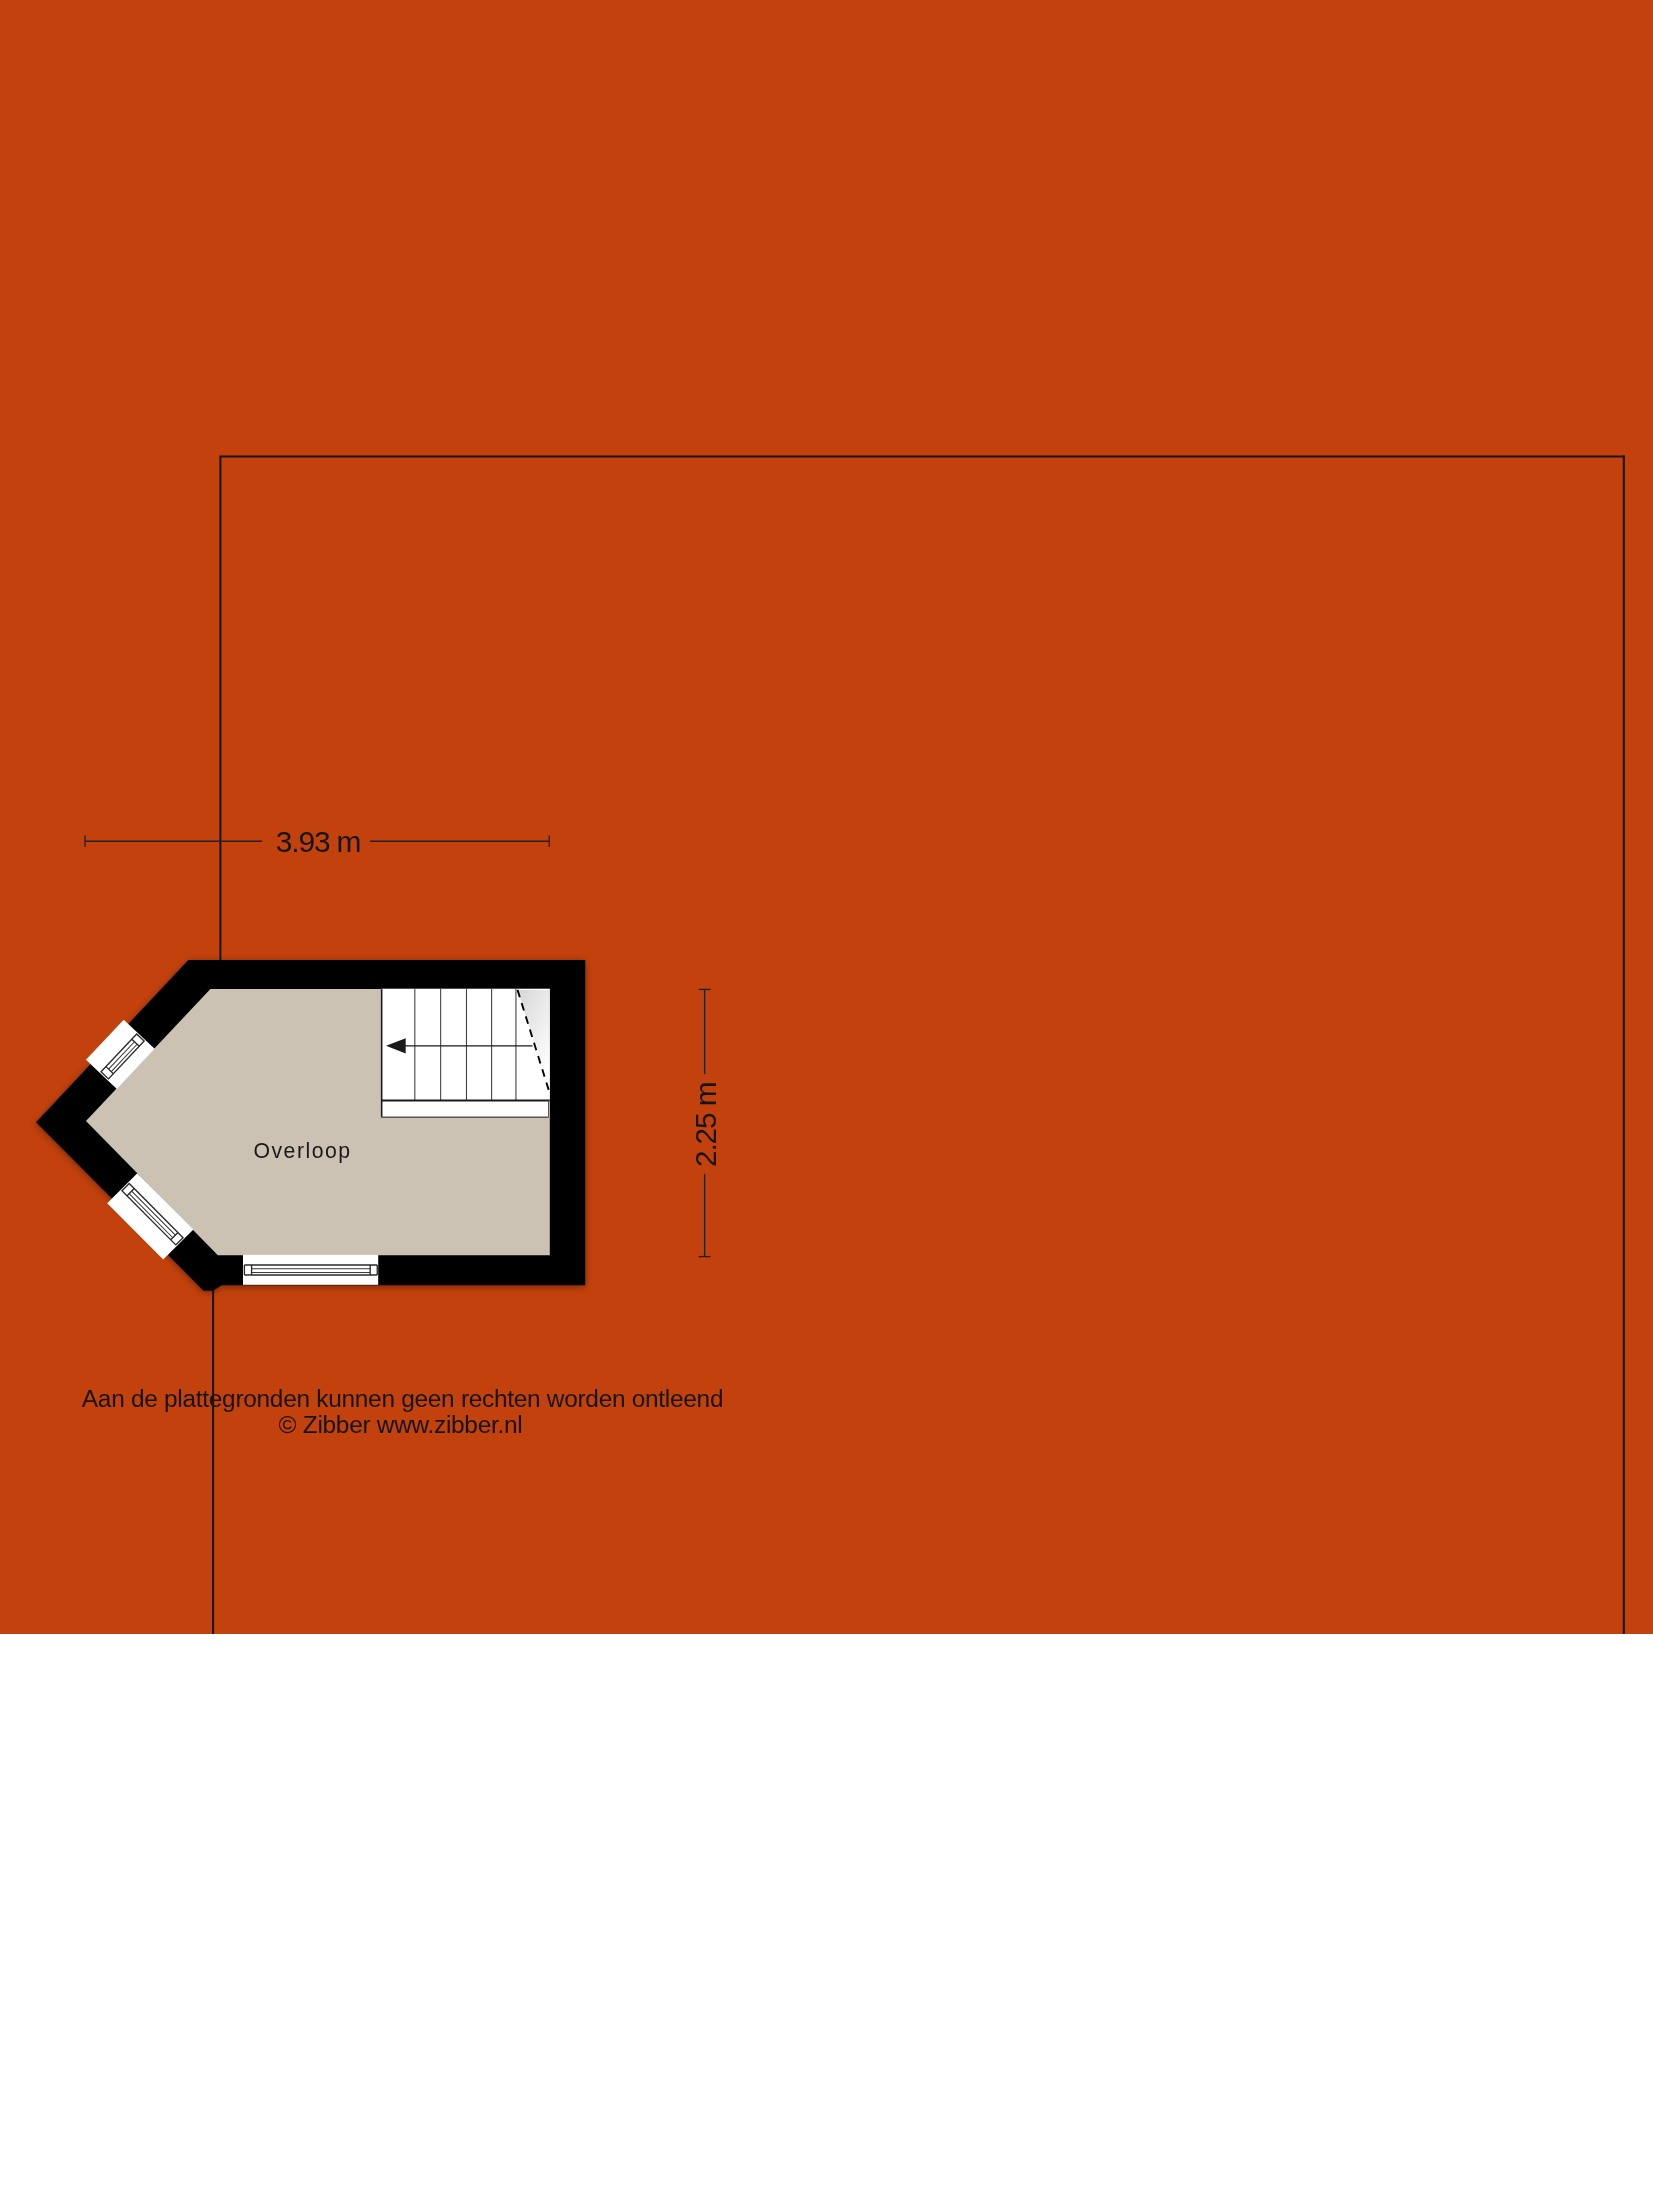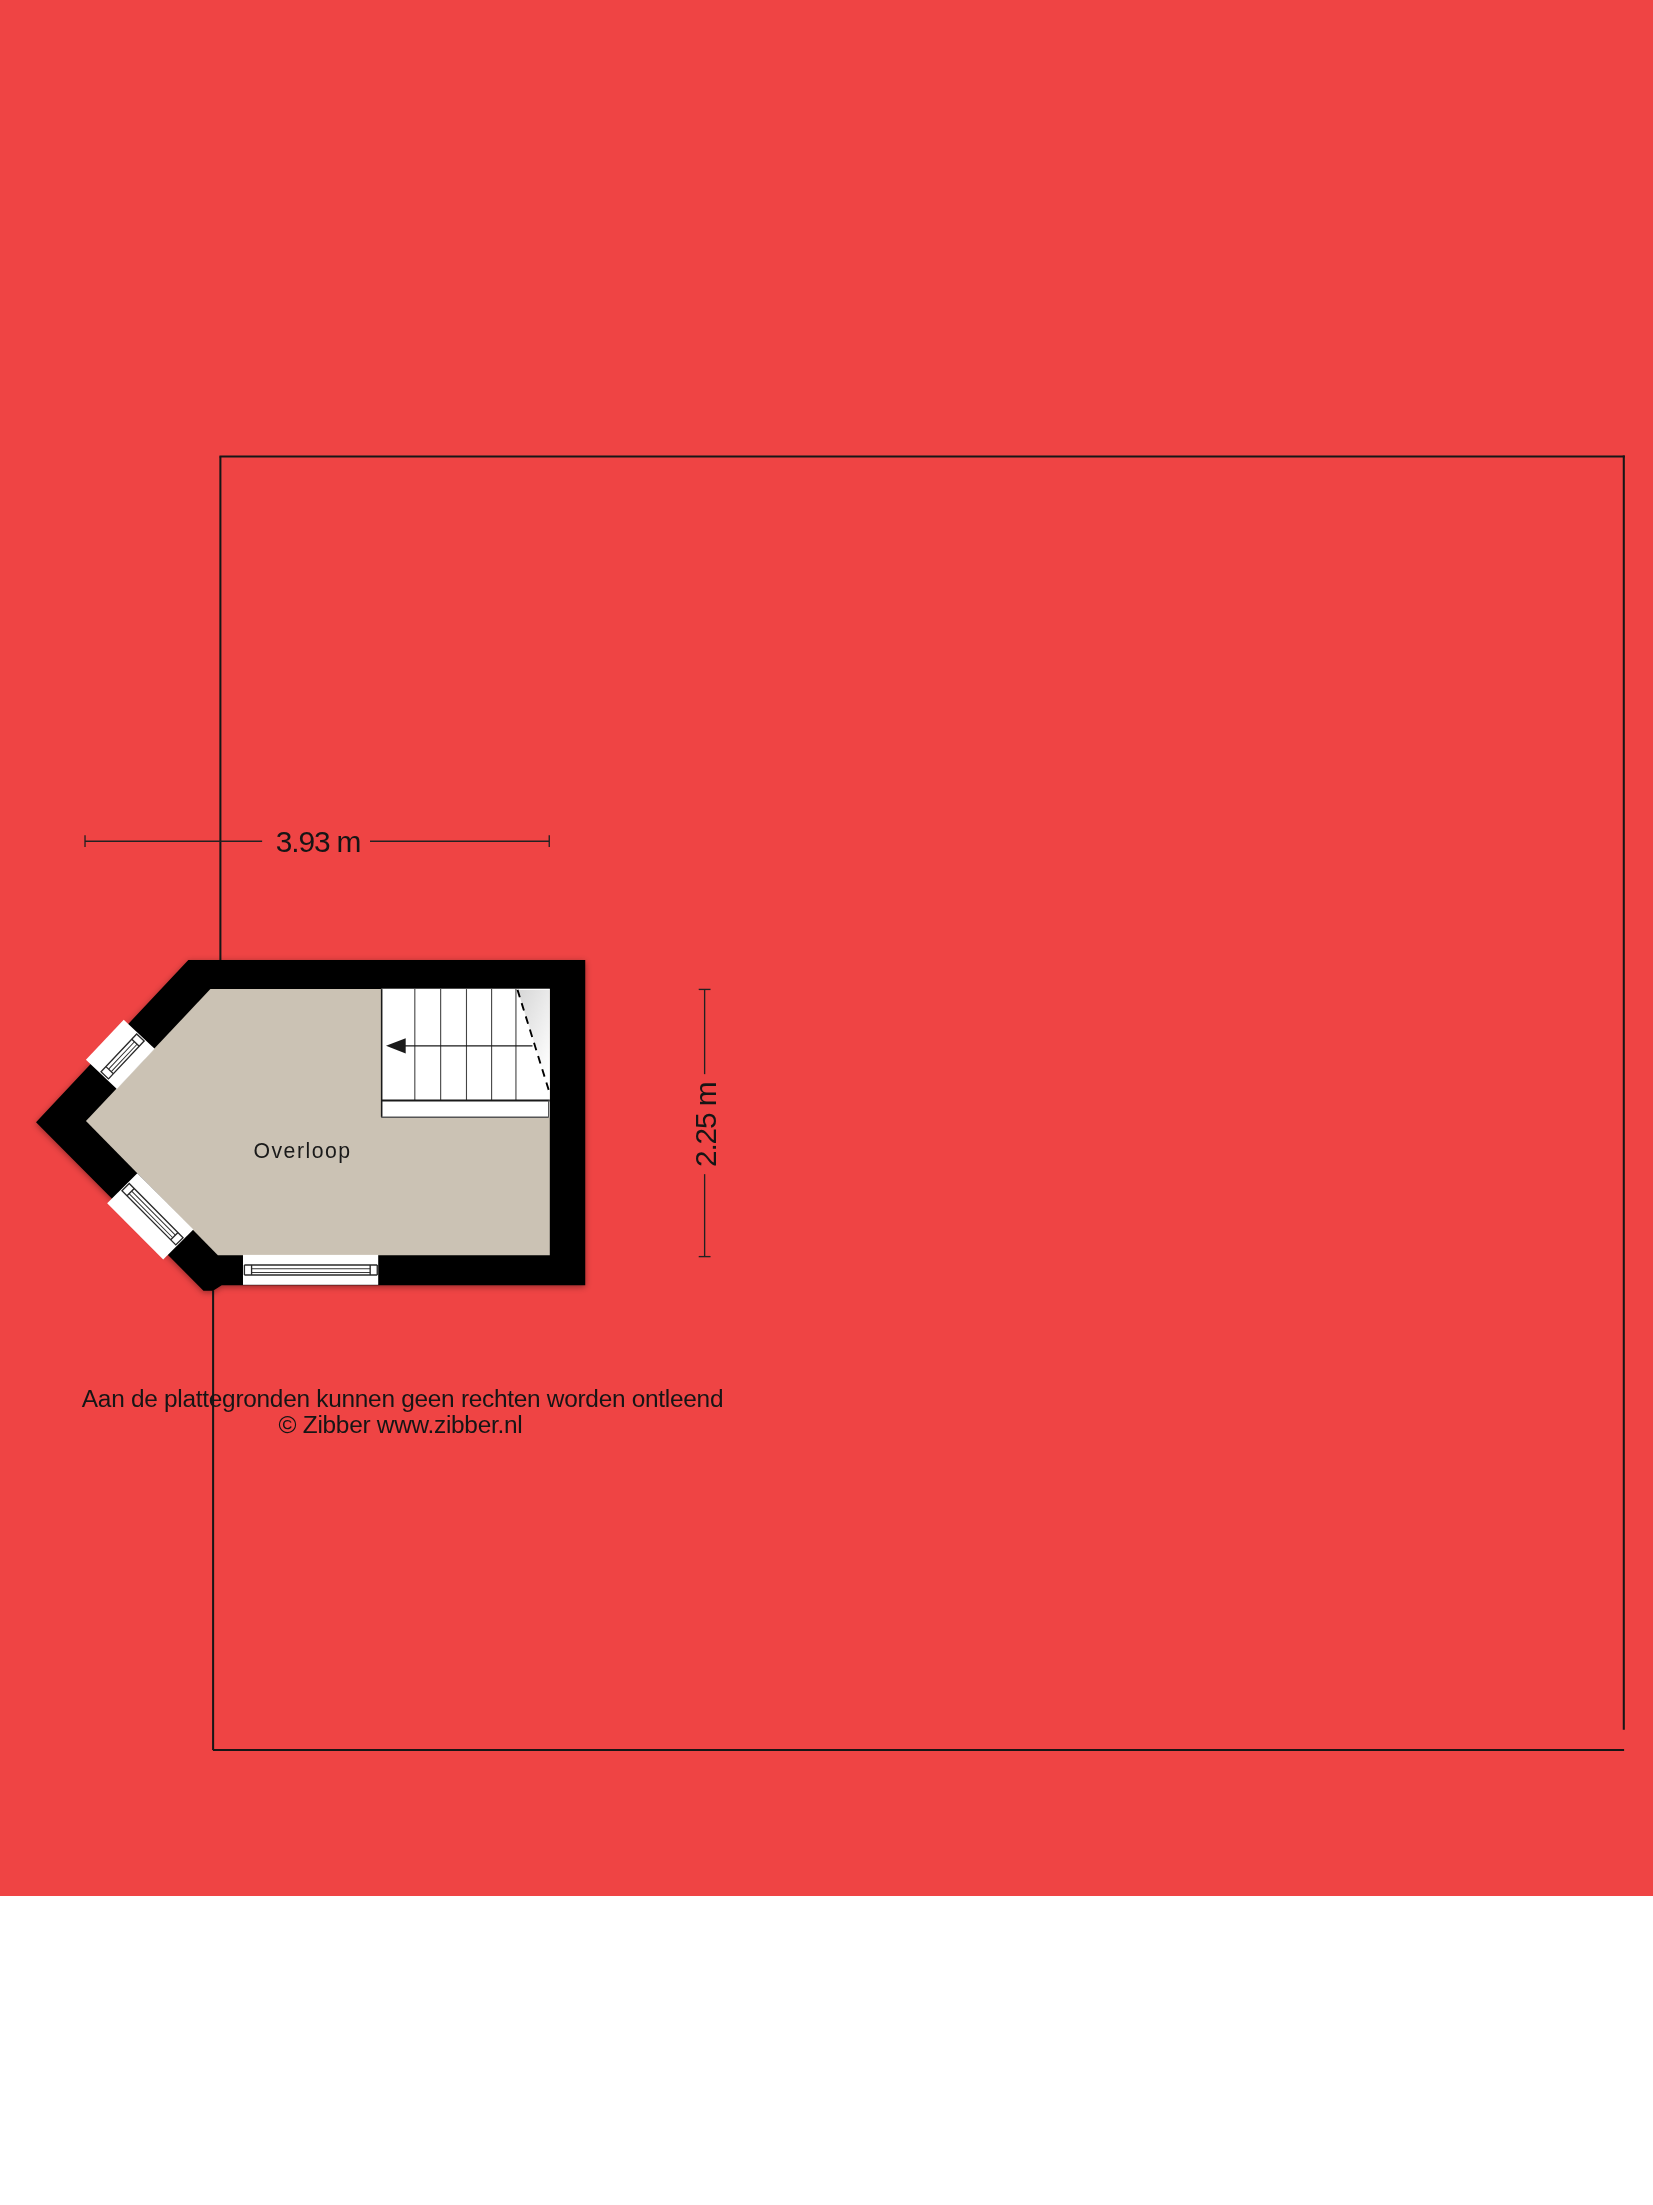--- a/index.html
+++ b/index.html
@@ -1,16 +1,16 @@
 <!DOCTYPE html>
 <html style="font-size:12.6px"><head>
 <meta charset="utf-8">
 <style>
 html,body{margin:0;padding:0;background:#ffffff;}
-#page{width:1654px;height:1896px;position:relative;overflow:hidden;background:#ef4444;}
+#page{width:1654px;height:1634px;position:relative;overflow:hidden;background:#c2410c;}
 text{font-family:"Liberation Sans",sans-serif;}
 </style>
 </head>
 <body>
 <div id="page">
 <svg width="1654" height="2205" viewBox="0 0 2100 2800">
   <defs>
     <filter id="wallsh" x="-10%" y="-10%" width="120%" height="120%">
       <feDropShadow dx="0" dy="2" stdDeviation="4" flood-color="#000000" flood-opacity="0.4"></feDropShadow>
     </filter>

